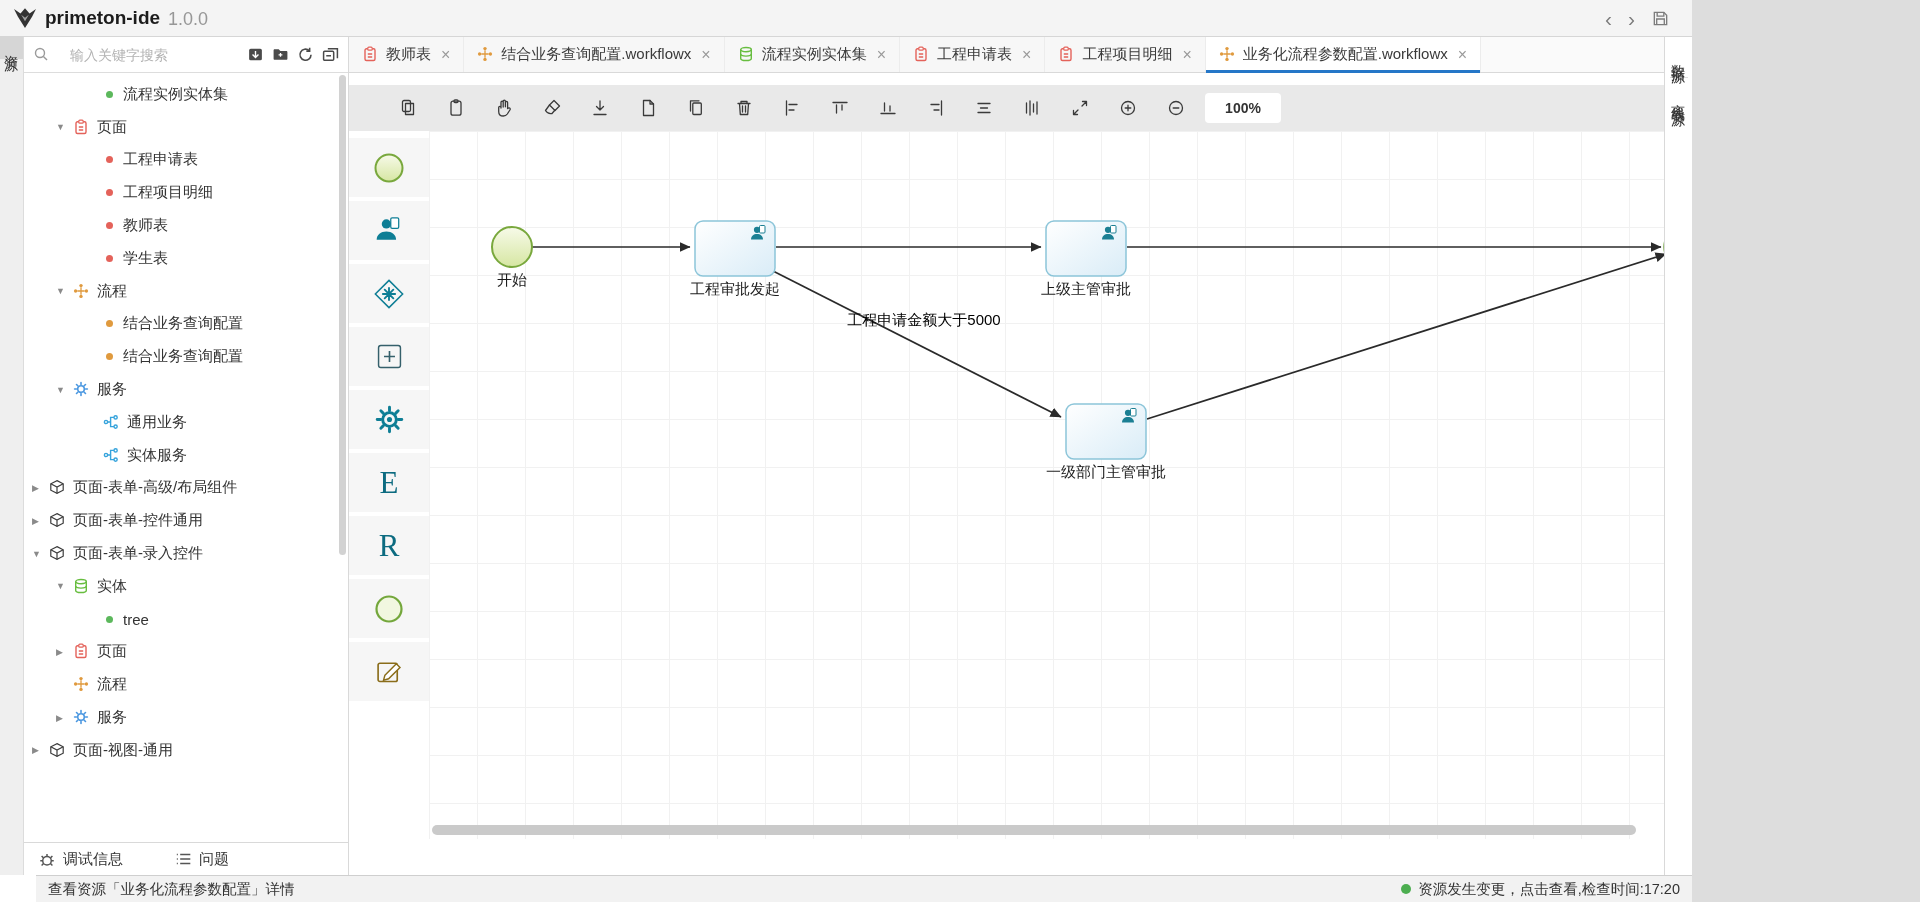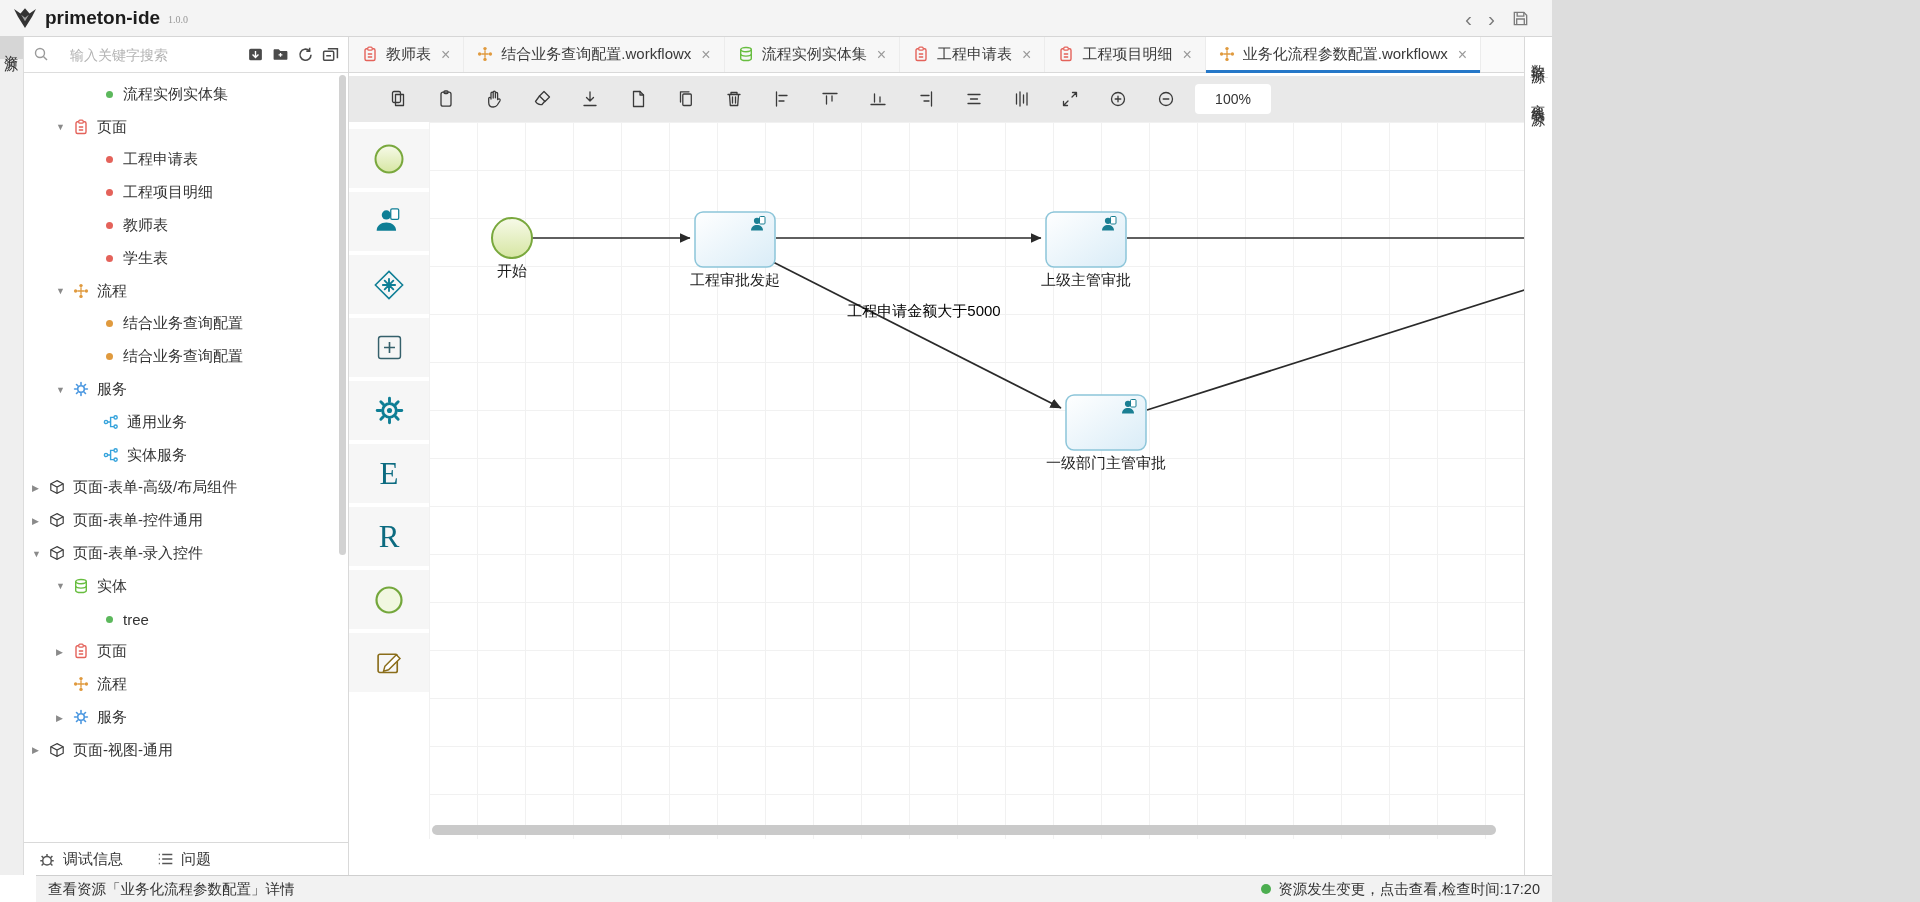--- a/index.html
+++ b/index.html
@@ -1,24 +1,24 @@
 <!DOCTYPE html>
 <html><head>
 <meta charset="utf-8">
 <style>
   html,body{margin:0;padding:0;background:#ddd;}
   *{box-sizing:border-box;}
-  .app{width:1552px;height:902px;background:#fff;position:relative;overflow:hidden;
+  .app{width:1692px;height:902px;background:#fff;position:relative;overflow:hidden;
        font-family:"Liberation Sans","DejaVu Sans",sans-serif;color:#333;}
   
   .titlebar{height:37px;background:#f4f4f4;border-bottom:1px solid #d6d6d6;
             display:flex;align-items:center;padding:0 12px;}
   .logo{width:26px;height:24px;flex:none;}
   .title{font-size:19px;font-weight:700;color:#1c1c1c;margin-left:7px;}
-  .version{font-size:10px;color:#979797;margin-left:8px;margin-top:3px;font-family:Liberation Serif, serif;}
+  .version{font-size:18px;color:#979797;margin-left:8px;margin-top:3px;}
   .tb-controls{margin-left:auto;display:flex;gap:16px;align-items:center;color:#7c7c7c;margin-right:10px;}
   .chev{font-size:21px;line-height:1;cursor:default;}
   
   .main{display:flex;height:838px;}
   .left-rail{width:24px;background:#efefef;border-right:1px solid #dcdcdc;flex:none;}
   .rail-tab{background:#d6d6d6;width:100%;padding:7px 0 9px;display:flex;justify-content:center;}
   .rail-tab span{writing-mode:vertical-rl;text-orientation:upright;font-size:14px;color:#333;letter-spacing:3px;}
   
   .explorer{width:325px;border-right:1px solid #d9d9d9;display:flex;flex-direction:column;
             position:relative;background:#fff;flex:none;}
@@ -27,33 +27,33 @@
   .search-input::placeholder{color:#b3b3b3;}
   .search-actions{display:flex;gap:8px;align-items:center;}
   .s-ic{width:17px;height:17px;display:flex;}
   .tree{flex:1;overflow:hidden;padding-top:5px;position:relative;}
   .tree-row{height:32.8px;display:flex;align-items:center;font-size:15px;color:#333;cursor:default;white-space:nowrap;}
   .indent-1{padding-left:8px;}.indent-2{padding-left:32px;}.indent-3{padding-left:62px;}
   .toggle{width:17px;font-size:9px;color:#8a8a8a;flex:none;}
   .tree-ic{width:17px;height:17px;flex:none;margin-right:7px;display:flex;}
   .bullet{width:7px;height:7px;border-radius:50%;margin:0 10px 0 3px;flex:none;}
   .v-scrollbar{position:absolute;right:2px;top:38px;width:7px;height:480px;background:#d2d2d2;border-radius:4px;}
-  .bottom-tabs{height:33px;border-top:1px solid #d9d9d9;display:flex;align-items:center;gap:33px;
+  .bottom-tabs{height:33px;border-top:1px solid #d9d9d9;display:flex;align-items:center;gap:51px;
                padding-left:14px;font-size:15px;color:#333;background:#fff;flex:none;}
   .btab{display:flex;align-items:center;gap:7px;}
   .btab .s-ic{width:18px;height:18px;}
   
   .editor{flex:1;display:flex;flex-direction:column;min-width:0;background:#fff;}
   .tabbar{height:36px;background:#fafafa;border-bottom:1px solid #d9d9d9;display:flex;align-items:stretch;flex:none;}
   .tab{display:flex;align-items:center;gap:7px;padding:0 13px;font-size:15px;color:#3a3a3a;
        border-right:1px solid #ececec;position:relative;background:#f7f7f7;cursor:default;white-space:nowrap;}
   .tab.active{background:#fff;}
   .tab.active::after{content:"";position:absolute;left:0;right:0;bottom:-1px;height:3px;background:#2577c8;}
   .tab .close{color:#9a9a9a;font-size:16px;margin-left:3px;line-height:1;}
-  .toolbar{height:46px;background:#e9e9e9;margin-top:3px;display:flex;align-items:center;flex:none;padding-left:38px;}
+  .toolbar{height:46px;background:#e9e9e9;margin-top:12px;display:flex;align-items:center;flex:none;padding-left:48px;font-weight:bold;}
   .toolbar-buttons{display:flex;align-items:center;gap:26px;}
   .tool-btn{width:22px;height:22px;display:flex;align-items:center;justify-content:center;cursor:default;}
   .zoom-pill{width:76px;height:30px;background:#fff;border-radius:4px;display:flex;align-items:center;
              justify-content:center;font-size:14px;color:#333;margin-left:18px;}
   .workspace{flex:1;display:flex;min-height:0;}
   .palette{width:80px;background:#fff;display:flex;flex-direction:column;padding-top:7px;gap:4px;flex:none;}
   .p-cell{height:59px;background:#f6f6f6;display:flex;align-items:center;justify-content:center;flex:none;cursor:default;}
   .letter{font-family:"Liberation Serif","DejaVu Serif",serif;font-size:31px;color:#0c6b80;}
   .canvas{flex:1;position:relative;background:#fff;
           background-image:linear-gradient(#f1f1f1 1px,transparent 1px),

